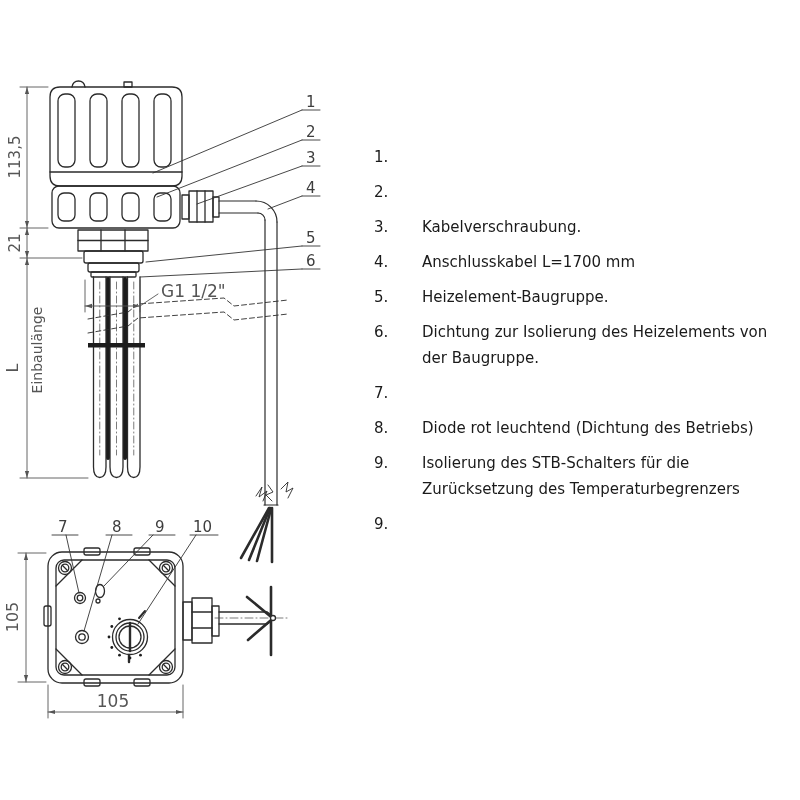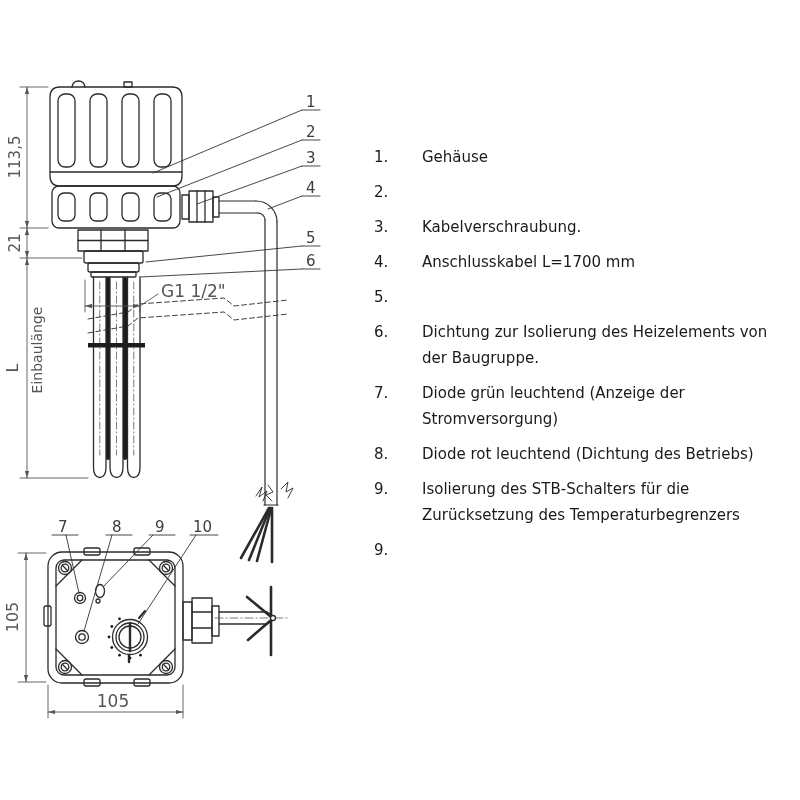--- a/index.html
+++ b/index.html
@@ -280,43 +280,42 @@
         <polygon points="48,712 55,709.9 55,714.1" fill="#555" stroke="none"></polygon>
         <polygon points="183,712 176,709.9 176,714.1" fill="#555" stroke="none"></polygon>
         <text x="113" y="707" text-anchor="middle" font-size="17" class="dimtxt" stroke="none">105</text>
       </g>
     </g>
   </svg>
 
   <div class="parts-list">
     <div class="parts-item">
       <span class="num">1.</span>
-      <span class="txt">Gehäuse</span>
     </div>
     <div class="parts-item">
       <span class="num">2.</span>
     </div>
     <div class="parts-item">
       <span class="num">3.</span>
       <span class="txt">Kabelverschraubung.</span>
     </div>
     <div class="parts-item">
       <span class="num">4.</span>
       <span class="txt">Anschlusskabel L=1700 mm</span>
     </div>
     <div class="parts-item">
       <span class="num">5.</span>
+      <span class="txt">Heizelement-Baugruppe.</span>
     </div>
     <div class="parts-item">
       <span class="num">6.</span>
       <span class="txt">Dichtung zur Isolierung des Heizelements von der Baugruppe.</span>
     </div>
     <div class="parts-item">
       <span class="num">7.</span>
-      <span class="txt">Diode grün leuchtend (Anzeige der Stromversorgung)</span>
     </div>
     <div class="parts-item">
       <span class="num">8.</span>
       <span class="txt">Diode rot leuchtend (Dichtung des Betriebs)</span>
     </div>
     <div class="parts-item">
       <span class="num">9.</span>
       <span class="txt">Isolierung des STB-Schalters für die Zurücksetzung des Temperaturbegrenzers</span>
     </div>
     <div class="parts-item">

